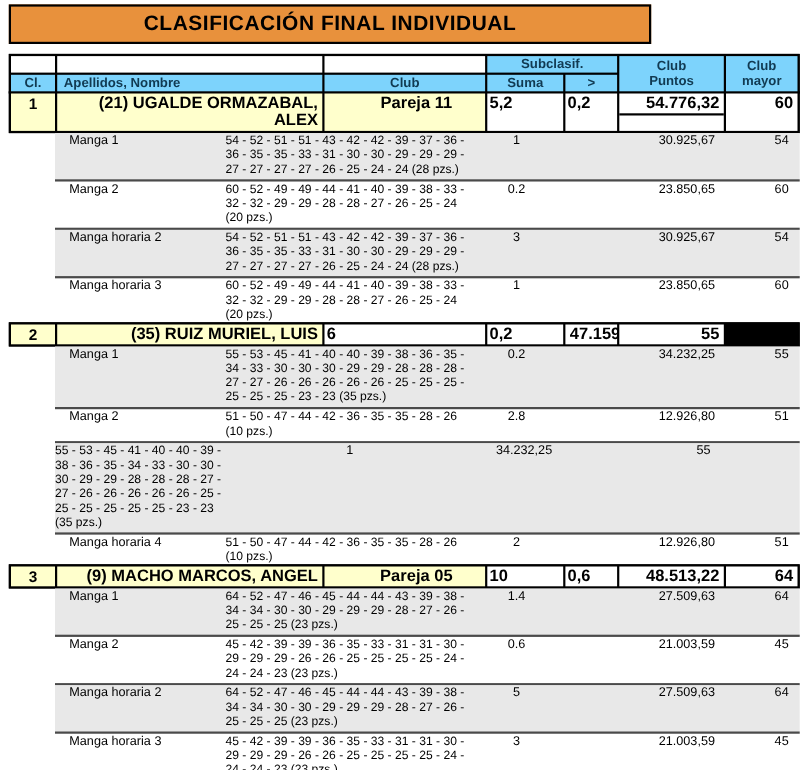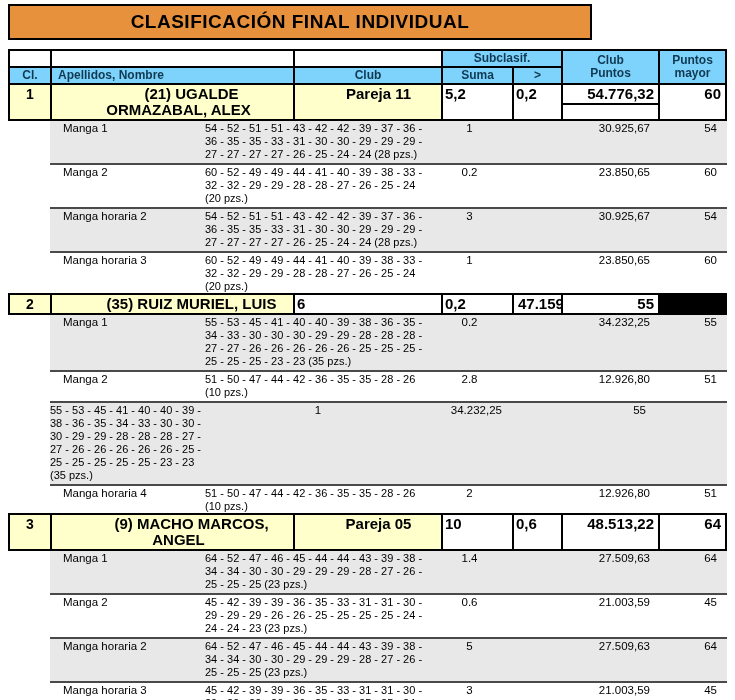--- a/index.html
+++ b/index.html
@@ -24,21 +24,21 @@
   .hblank { background:#fff; }
   .h-span2col { grid-column:4 / span 2; }
   .h-span2row { grid-row:1 / span 2; text-align:center; }
   .h-pts { padding:0 18px; }
   .h-name { justify-content:flex-start; padding-left:6px; }
 
   .rank-row { margin-top:-2px; }
   .rcell { background:#fff; font-weight:bold; font-size:15px; line-height:16px; padding:1px 2px; }
   .r-cream { background:#FFFFCC; }
   .c-cl { text-align:center; font-size:14px; }
-  .c-name { text-align:center; text-indent:26px; padding-left:16px; padding-right:4px; }
+  .c-name { text-align:right; text-indent:26px; padding-left:0; padding-right:4px; }
   .c-club { text-align:center; padding-left:23px; }
   .c-suma, .c-gt { text-align:left; }
   .c-pts { text-align:right; padding:0; }
   .pts-inner { padding:1px 4px; line-height:16px; }
   .pts-underline { border-bottom:2px solid #000; }
   .c-pieza { text-align:right; padding-right:4px; }
 
   
   .details { margin-left:42px; width:677px; }
   .detail-row { display:grid; grid-template-columns:155px 226px 77px 148px 71px;
@@ -60,21 +60,21 @@
 
     <div class="title-bar">CLASIFICACIÓN FINAL INDIVIDUAL</div>
     <div class="gap9"></div>
 
     <div class="hdr-grid">
       <div class="hblank" style="grid-row:1;grid-column:1"></div>
       <div class="hblank" style="grid-row:1;grid-column:2"></div>
       <div class="hblank" style="grid-row:1;grid-column:3"></div>
       <div class="hcell h-span2col" style="grid-row:1">Subclasif.</div>
       <div class="hcell h-span2row h-pts" style="grid-column:6">Club Puntos</div>
-      <div class="hcell h-span2row" style="grid-column:7">Puntos mayor</div>
+      <div class="hcell h-span2row" style="grid-column:7">Club mayor</div>
       <div class="hcell" style="grid-row:2;grid-column:1">Cl.</div>
       <div class="hcell h-name" style="grid-row:2;grid-column:2">Apellidos, Nombre</div>
       <div class="hcell" style="grid-row:2;grid-column:3">Club</div>
       <div class="hcell" style="grid-row:2;grid-column:4">Suma</div>
       <div class="hcell" style="grid-row:2;grid-column:5">&gt;</div>
     </div>
 
     <div class="rank-row">
       <div class="rcell r-cream c-cl">1</div>
       <div class="rcell r-cream c-name">(21) UGALDE ORMAZABAL, ALEX</div>

